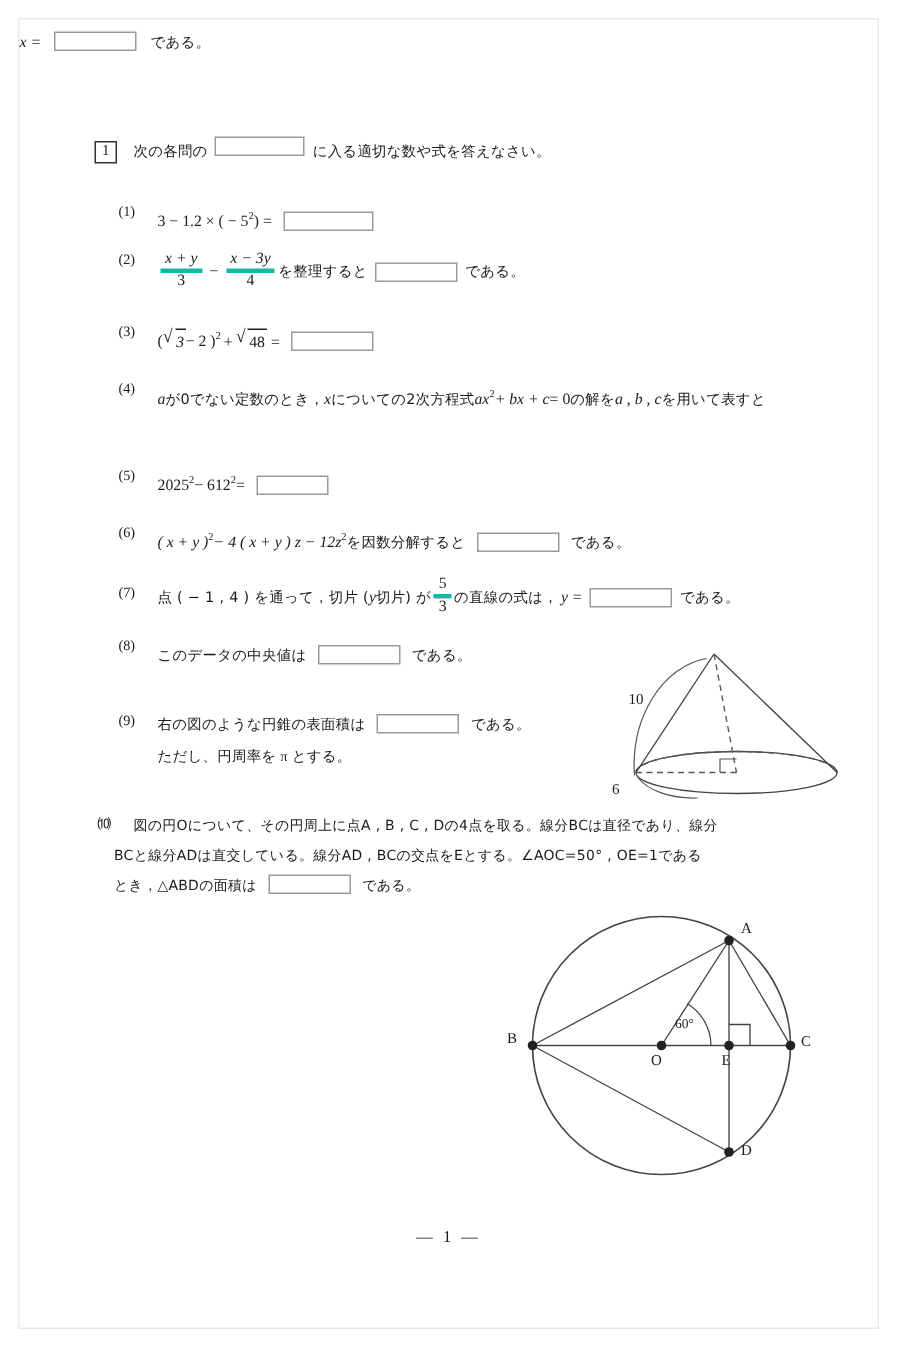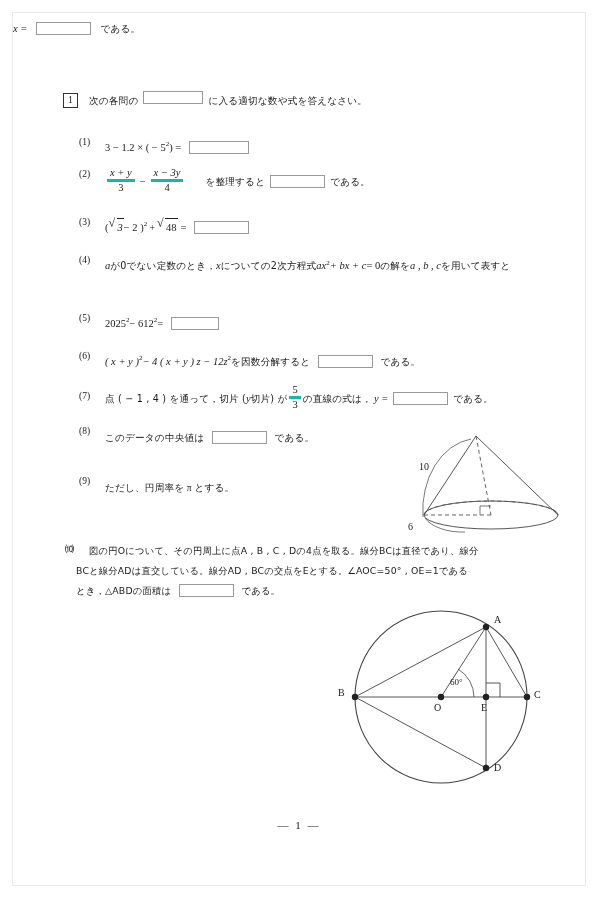--- a/index.html
+++ b/index.html
@@ -164,21 +164,21 @@
     <span class="body-txt" style="display:flex;align-items:center;">
       <span class="frac">
         <span class="num mth">x + y</span>
         <span class="den mth up">3</span>
       </span>
       <span class="mth up" style="margin:0 3px;">−</span>
       <span class="frac">
         <span class="num mth">x − 3y</span>
         <span class="den mth up">4</span>
       </span>
-      <span class="jp" style="margin-left:20px;">を整理すると</span>
+      <span class="jp" style="margin-left:0;">を整理すると</span>
       <span class="blank b-md"></span>
       <span class="jp">である。</span>
     </span>
   </div>
 
   <div class="prob" style="top:203px;">
     <span class="lbl">(3)</span>
     <span class="body-txt">
       <span class="mth up">(</span><span class="rad"><span class="rsign">√</span><span class="rbar mth">3</span></span><span class="mth up">− 2 )</span><span class="sup">2</span><span class="mth up" style="margin:0 2px;">+</span><span class="rad"><span class="rsign">√</span><span class="rbar mth up">48</span></span><span class="mth up" style="margin-left:3px;">=</span>
       <span class="blank b-md"></span>
@@ -239,20 +239,25 @@
         <span class="jp">このデータの中央値は</span>
         <span class="blank b-md"></span>
         <span class="jp">である。</span>
       </div>
     </span>
   </div>
 
   <div class="prob" style="top:462px;">
     <span class="lbl">(9)</span>
     <span class="body-txt">
+      <div>
+        <span class="jp">右の図のような円錐の表面積は</span>
+        <span class="blank b-md"></span>
+        <span class="jp">である。</span>
+      </div>
       <div class="jp" style="margin-top:4px;font-family:Liberation Serif, serif;">ただし、円周率を π とする。</div>
     </span>
   </div>
 
   <div class="fig" style="left:392px; top:406px; width:170px; height:120px;">
     <svg width="170" height="120" viewBox="0 0 170 120">
 
       <ellipse cx="86" cy="96" rx="67" ry="14" fill="none" stroke="#444" stroke-width="0.9"></ellipse>
 
       <path d="M 19 96 A 67 14 0 0 1 153 96" fill="none" stroke="#555" stroke-width="0.9" stroke-dasharray="4,3"></path>

